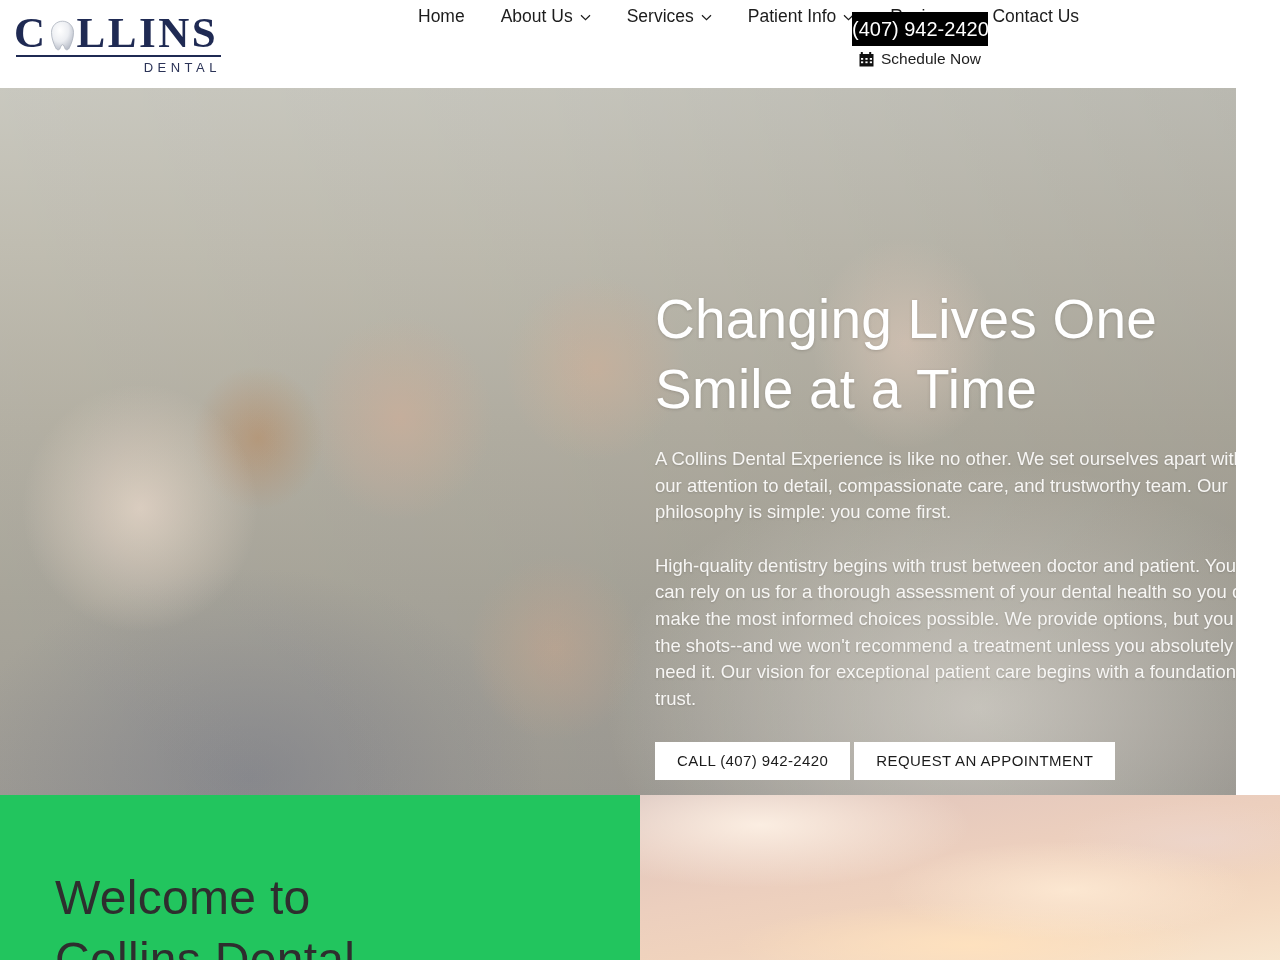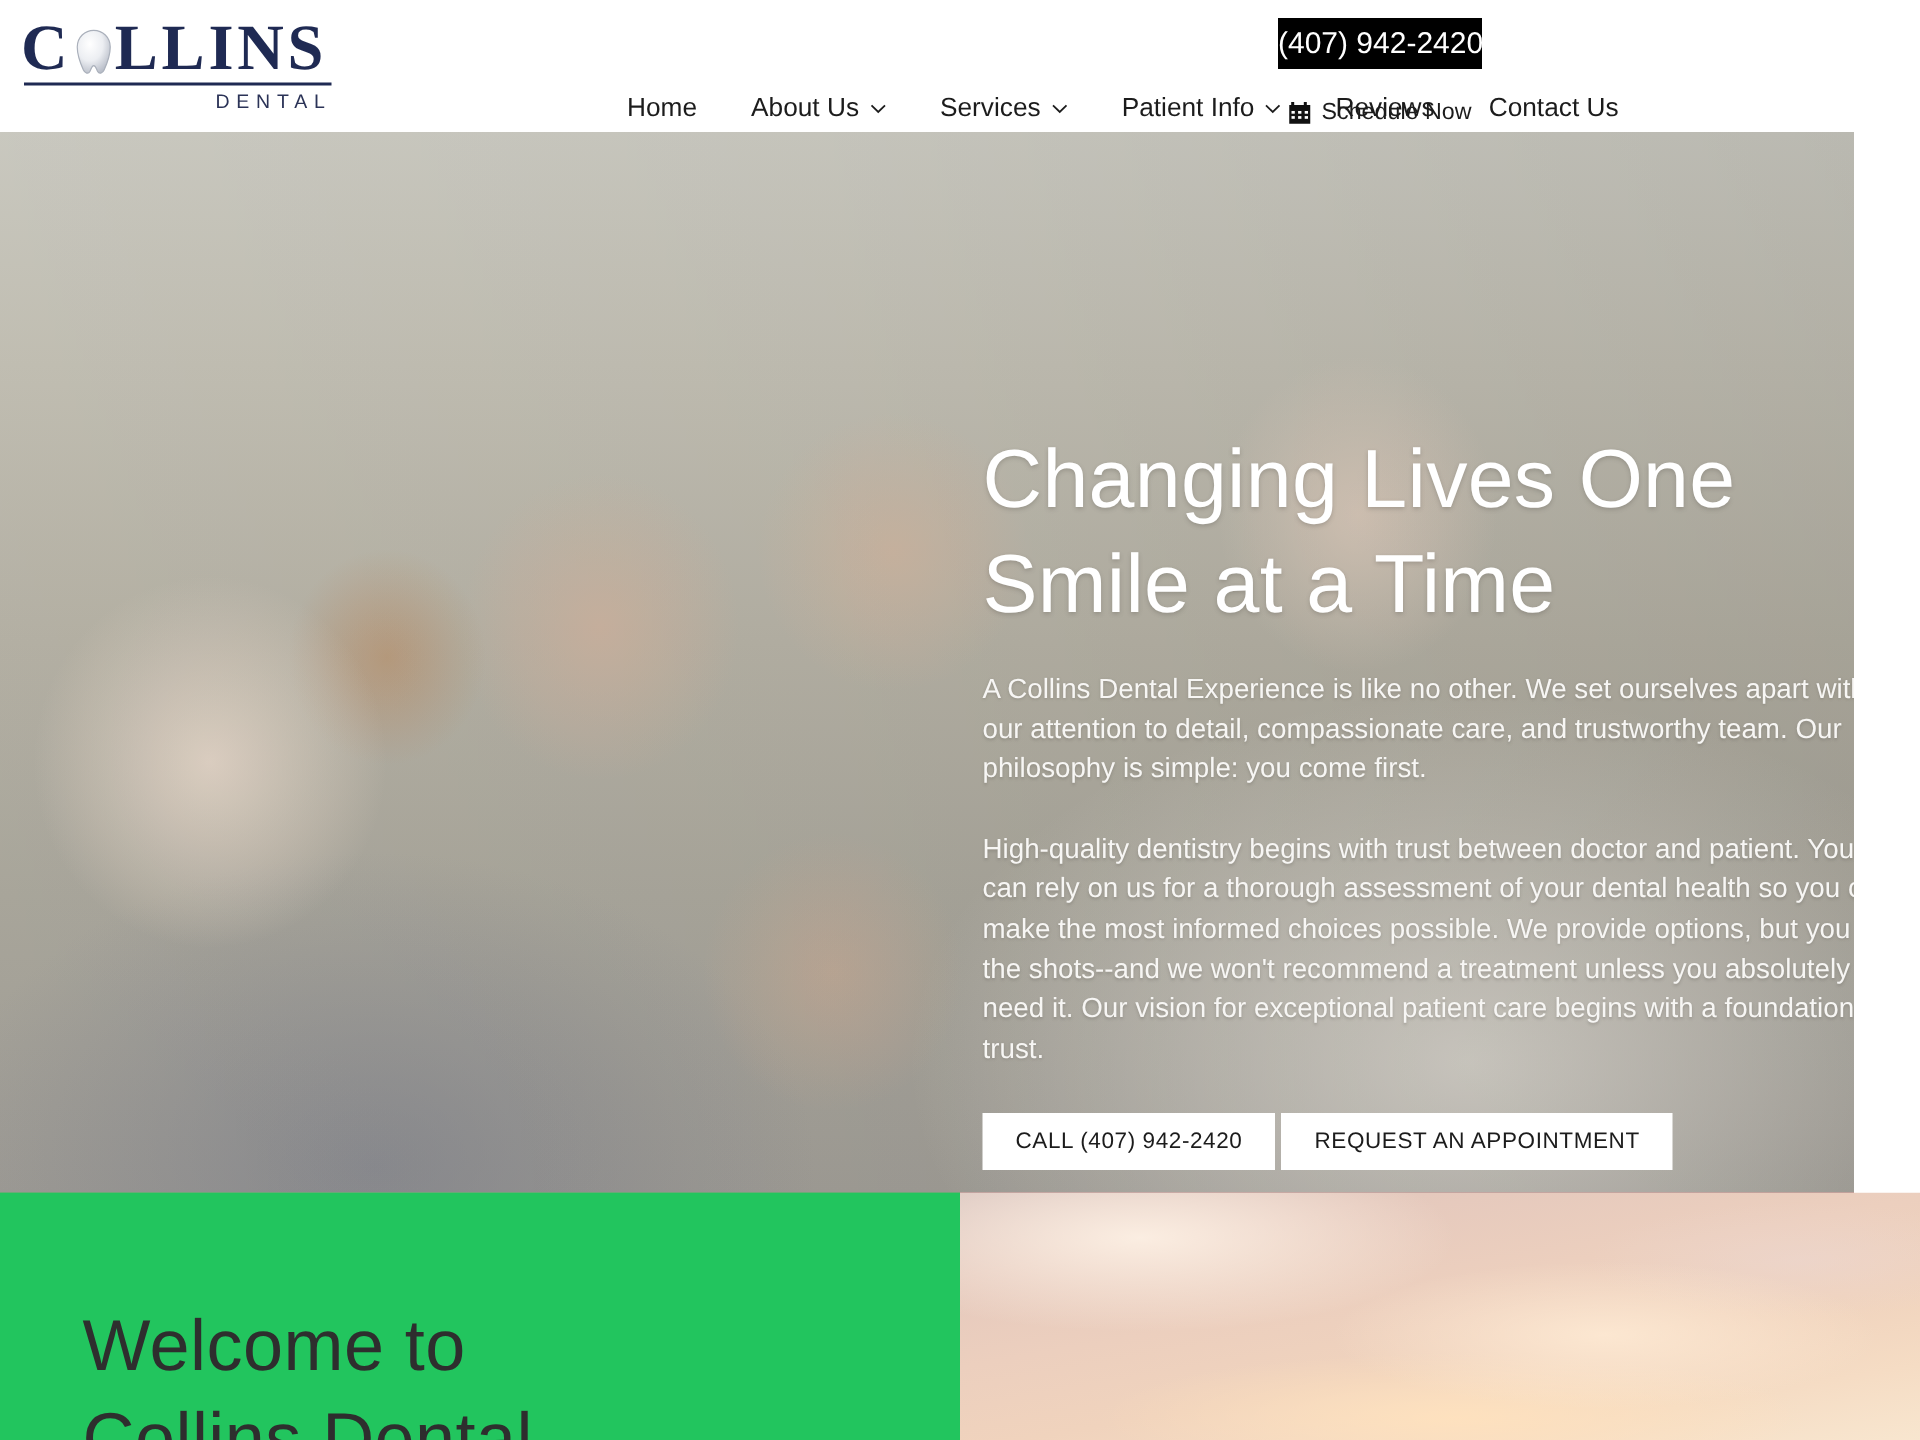--- a/index.html
+++ b/index.html
@@ -69,21 +69,21 @@
     width: 207px;
     margin-top: 3px;
   }
 
   .main-nav {
     position: absolute;
     left: 400px;
     top: 0;
     height: 88px;
     display: flex;
-    align-items: flex-end;
+    align-items: flex-start;
     gap: 0px;
   }
   .nav-item {
     display: flex;
     align-items: center;
     gap: 7px;
     font-size: 17.5px;
     color: #1c1c1c;
     padding: 6px 18px;
     cursor: pointer;
@@ -116,21 +116,21 @@
     color: #ffffff;
     font-size: 20px;
     text-align: center;
     cursor: pointer;
     white-space: nowrap;
   }
   .schedule-row {
     display: flex;
     align-items: center;
     gap: 7px;
-    margin-top: 20px;
+    margin-top: 4px;
     font-size: 15.5px;
     color: #1c1c1c;
     cursor: pointer;
     white-space: nowrap;
   }
   .cal-icon { width: 15px; height: 15px; display: block; }
 
   
   .hero {
     position: relative;

